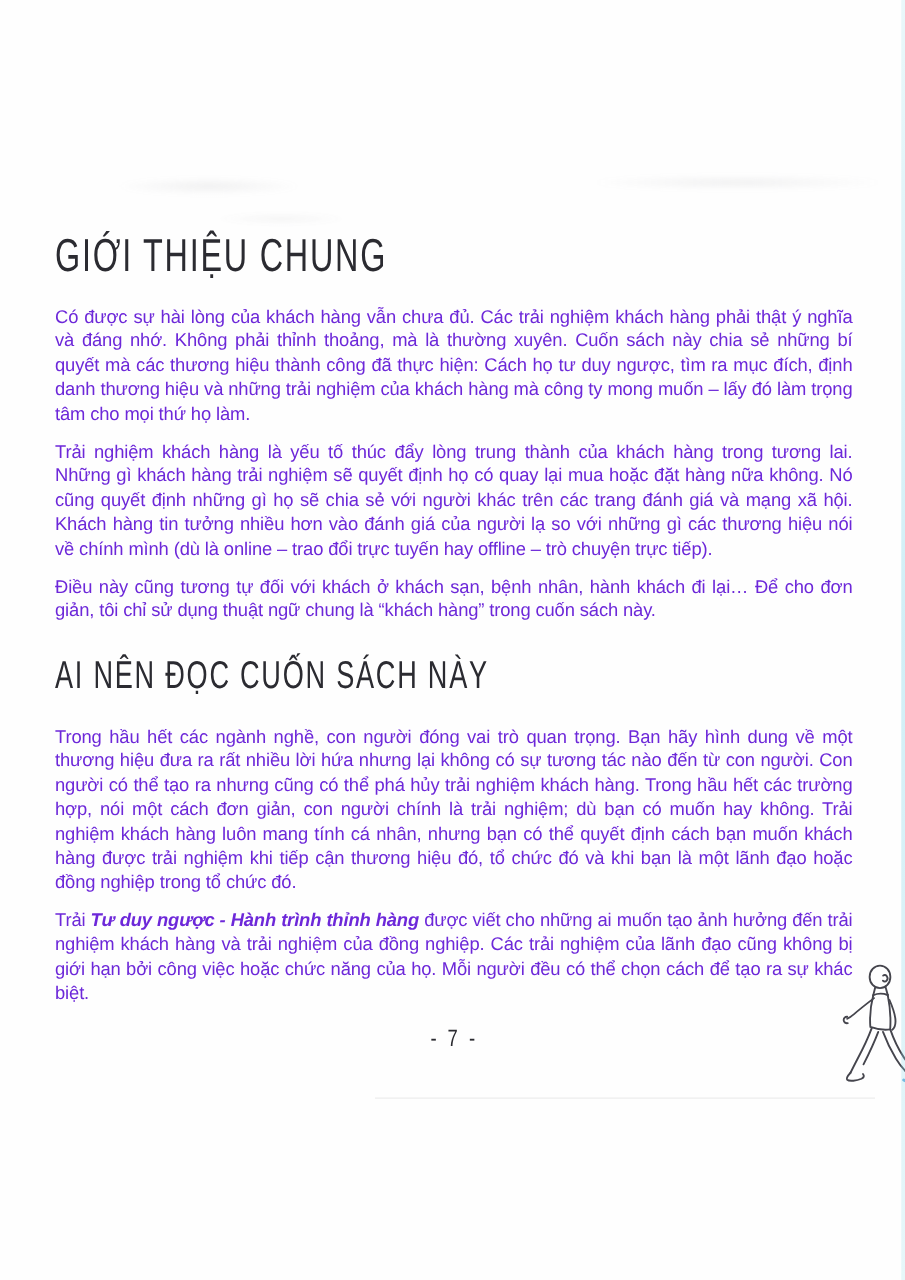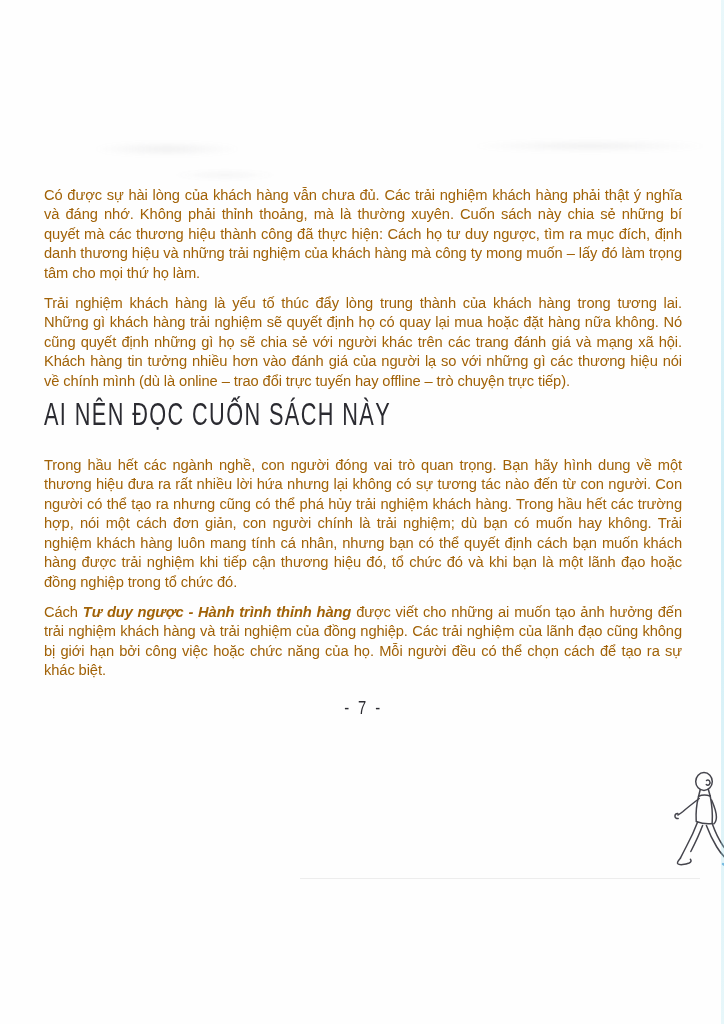--- a/index.html
+++ b/index.html
@@ -23,27 +23,27 @@
     font-weight: 400;
     color: #2b2b31;
     display: inline-block;
     transform: scaleX(0.70);
     transform-origin: left center;
     letter-spacing: 2px;
     white-space: nowrap;
   }
   h1.page-title { margin: 0 0 22px 0; font-size: 37px; line-height: 1; }
   h2.section-heading { margin: 0 0 26px 0; font-size: 31px; line-height: 1; }
-  h2.second { margin-top: 8px; text-decoration: underline; }
+  h2.second { margin-top: 24px; text-decoration: underline; }
   p.body-par {
     margin: 0 0 11px 0;
     font-size: 14.7px;
     line-height: 19.4px;
     letter-spacing: -0.1px;
-    color: #a16207;
+    color: #6d28d9;
     text-align: justify;
   }
   p.body-par:last-of-type { margin-bottom: 0; }
   .book-title-emphasis { font-weight: bold; font-style: italic; }
   .page-number {
     margin-top: 16px;
     text-align: center;
     font-size: 19px;
     color: #33333a;
   }
@@ -80,30 +80,32 @@
     width: 400px; height: 1px;
     background: rgba(160,160,158,0.18);
     pointer-events: none;
   }
 </style>
 </head>
 <body>
 
 <div class="page">
 
+  <h1 class="page-title"><span class="hand">GIỚI THIỆU CHUNG</span></h1>
 
   <section>
     <p class="body-par">Có được sự hài lòng của khách hàng vẫn chưa đủ. Các trải nghiệm khách hàng phải thật ý nghĩa và đáng nhớ. Không phải thỉnh thoảng, mà là thường xuyên. Cuốn sách này chia sẻ những bí quyết mà các thương hiệu thành công đã thực hiện: Cách họ tư duy ngược, tìm ra mục đích, định danh thương hiệu và những trải nghiệm của khách hàng mà công ty mong muốn – lấy đó làm trọng tâm cho mọi thứ họ làm.</p>
     <p class="body-par">Trải nghiệm khách hàng là yếu tố thúc đẩy lòng trung thành của khách hàng trong tương lai. Những gì khách hàng trải nghiệm sẽ quyết định họ có quay lại mua hoặc đặt hàng nữa không. Nó cũng quyết định những gì họ sẽ chia sẻ với người khác trên các trang đánh giá và mạng xã hội. Khách hàng tin tưởng nhiều hơn vào đánh giá của người lạ so với những gì các thương hiệu nói về chính mình (dù là online – trao đổi trực tuyến hay offline – trò chuyện trực tiếp).</p>
+    <p class="body-par">Điều này cũng tương tự đối với khách ở khách sạn, bệnh nhân, hành khách đi lại… Để cho đơn giản, tôi chỉ sử dụng thuật ngữ chung là “khách hàng” trong cuốn sách này.</p>
   </section>
 
   <section>
     <h2 class="section-heading second"><span class="hand">AI NÊN ĐỌC CUỐN SÁCH NÀY</span></h2>
     <p class="body-par">Trong hầu hết các ngành nghề, con người đóng vai trò quan trọng. Bạn hãy hình dung về một thương hiệu đưa ra rất nhiều lời hứa nhưng lại không có sự tương tác nào đến từ con người. Con người có thể tạo ra nhưng cũng có thể phá hủy trải nghiệm khách hàng. Trong hầu hết các trường hợp, nói một cách đơn giản, con người chính là trải nghiệm; dù bạn có muốn hay không. Trải nghiệm khách hàng luôn mang tính cá nhân, nhưng bạn có thể quyết định cách bạn muốn khách hàng được trải nghiệm khi tiếp cận thương hiệu đó, tổ chức đó và khi bạn là một lãnh đạo hoặc đồng nghiệp trong tổ chức đó.</p>
-    <p class="body-par"><span>Cách </span><span class="book-title-emphasis">Tư duy ngược - Hành trình thỉnh hàng</span><span> được viết cho những ai muốn tạo ảnh hưởng đến trải nghiệm khách hàng và trải nghiệm của đồng nghiệp. Các trải nghiệm của lãnh đạo cũng không bị giới hạn bởi công việc hoặc chức năng của họ. Mỗi người đều có thể chọn cách để tạo ra sự khác biệt.</span></p>
+    <p class="body-par"><span>Trải </span><span class="book-title-emphasis">Tư duy ngược - Hành trình thỉnh hàng</span><span> được viết cho những ai muốn tạo ảnh hưởng đến trải nghiệm khách hàng và trải nghiệm của đồng nghiệp. Các trải nghiệm của lãnh đạo cũng không bị giới hạn bởi công việc hoặc chức năng của họ. Mỗi người đều có thể chọn cách để tạo ra sự khác biệt.</span></p>
   </section>
 
   <div class="page-number"><span class="hand">- 7 -</span></div>
 
   <svg class="walker" viewBox="0 0 58 102" fill="none" xmlns="http://www.w3.org/2000/svg">
     <g stroke="#45454d" stroke-width="1.5" stroke-linecap="round" stroke-linejoin="round" fill="none">
 
       <ellipse cx="31" cy="11.5" rx="8.3" ry="9"></ellipse>
       <path d="M33.5 10.5 a2.2 2.6 0 1 1 -0.2 4"></path>
 

